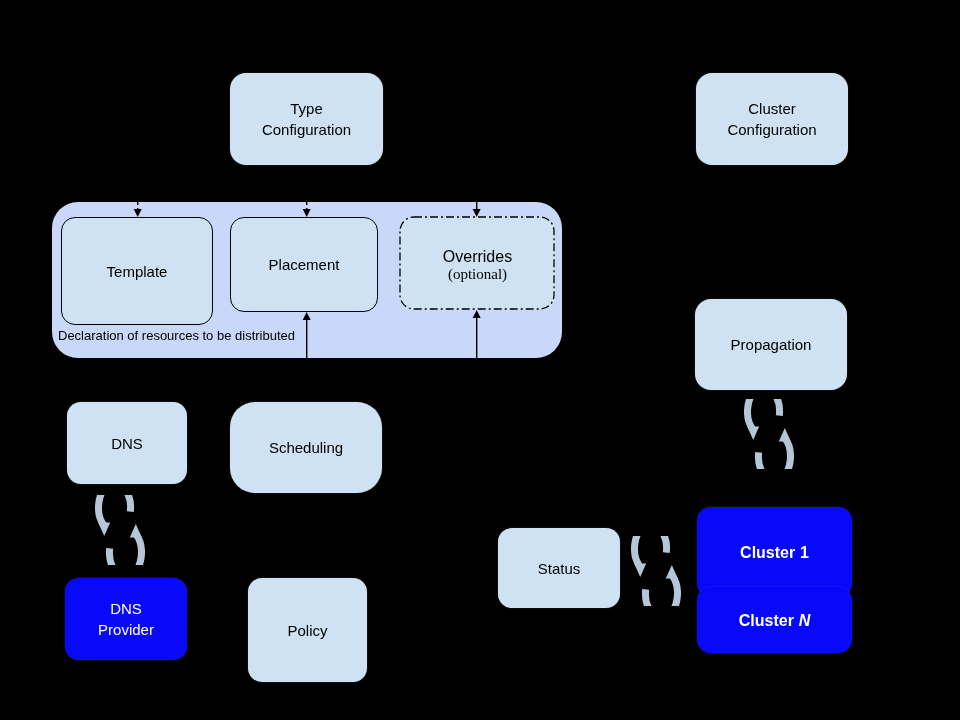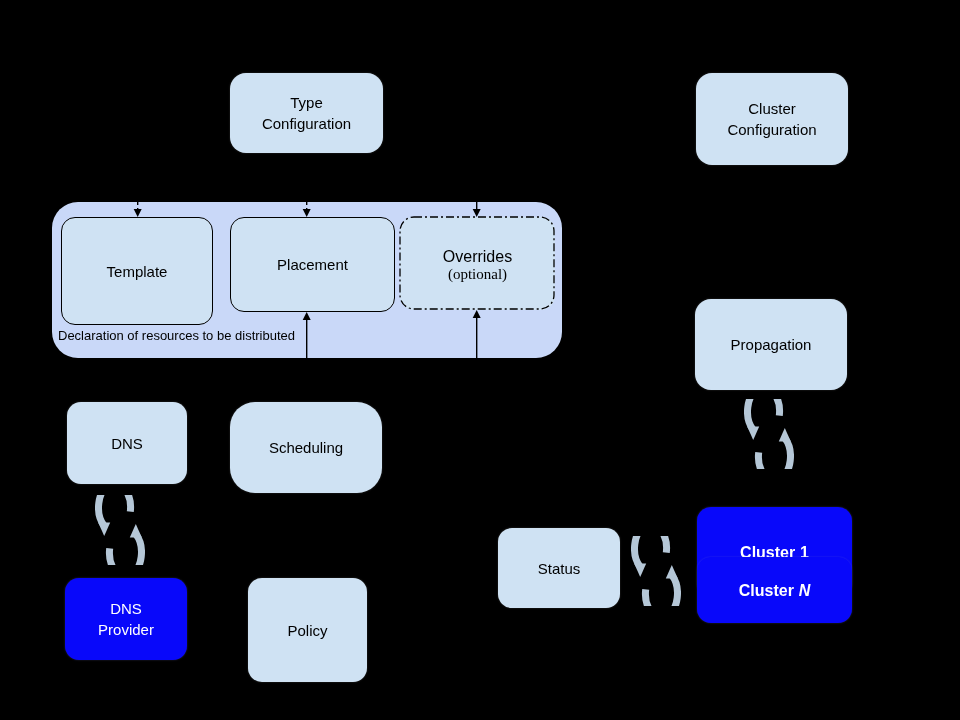--- a/index.html
+++ b/index.html
@@ -53,37 +53,37 @@
   .ov-border rect{fill:none;stroke:var(--outline);stroke-width:1.3;stroke-dasharray:8 3 2 3;}
   svg.sync{position:absolute;}
   .sync-arc{fill:none;stroke:var(--sync-icon);stroke-width:7;}
   .sync-head{fill:var(--sync-icon);}
 </style>
 </head>
 <body>
 
 <div id="stage">
 
-  <div class="box light" style="left:230px;top:73px;width:153px;height:80px;">
+  <div class="box light" style="left:230px;top:73px;width:153px;height:92px;">
     <span>Type</span>
     <span>Configuration</span>
   </div>
 
   <div class="box light" style="left:696px;top:73px;width:152px;height:92px;">
     <span>Cluster</span>
     <span>Configuration</span>
   </div>
 
   <div id="container">
 
     <div class="box inner" style="left:9px;top:15px;width:152px;height:108px;">
       <span>Template</span>
     </div>
 
-    <div class="box inner" style="left:178px;top:15px;width:165px;height:95px;">
+    <div class="box inner" style="left:178px;top:15px;width:148px;height:95px;">
       <span>Placement</span>
     </div>
 
     <div class="box inner noborder" style="left:348px;top:15px;width:155px;height:93px;">
       <svg class="ov-border" width="157" height="95">
         <rect x="1" y="1" width="154" height="92" rx="14"></rect>
       </svg>
       <span style="font-size:16px;">Overrides</span>
       <span class="small">(optional)</span>
     </div>
@@ -126,21 +126,21 @@
   </div>
 
   <div class="box light" style="left:248px;top:578px;width:119px;height:104px;border-radius:14px;">
     <span>Policy</span>
   </div>
 
   <div class="box blue" style="left:697px;top:507px;width:155px;height:90px;">
     <span><span>Cluster</span><span class="sfx">1</span></span>
   </div>
 
-  <div class="box blue" style="left:697px;top:557px;width:155px;height:66px;">
+  <div class="box blue" style="left:697px;top:587px;width:155px;height:66px;">
     <span><span>Cluster</span><span class="sfx italic">N</span></span>
   </div>
 
   <svg class="sync" style="left:95px;top:495px;" width="50" height="70" viewBox="0 0 50 70">
     <path class="sync-arc" d="M 35.3 16.6 A 16 24 0 1 0 9.2 30.8"></path>
     <polygon class="sync-head" points="3.2,27.5 15.2,27.5 9.2,41"></polygon>
     <path class="sync-arc" d="M 35.3 16.6 A 16 24 0 1 0 9.2 30.8" transform="rotate(180 25 35)"></path>
     <polygon class="sync-head" points="3.2,27.5 15.2,27.5 9.2,41" transform="rotate(180 25 35)"></polygon>
   </svg>
 

